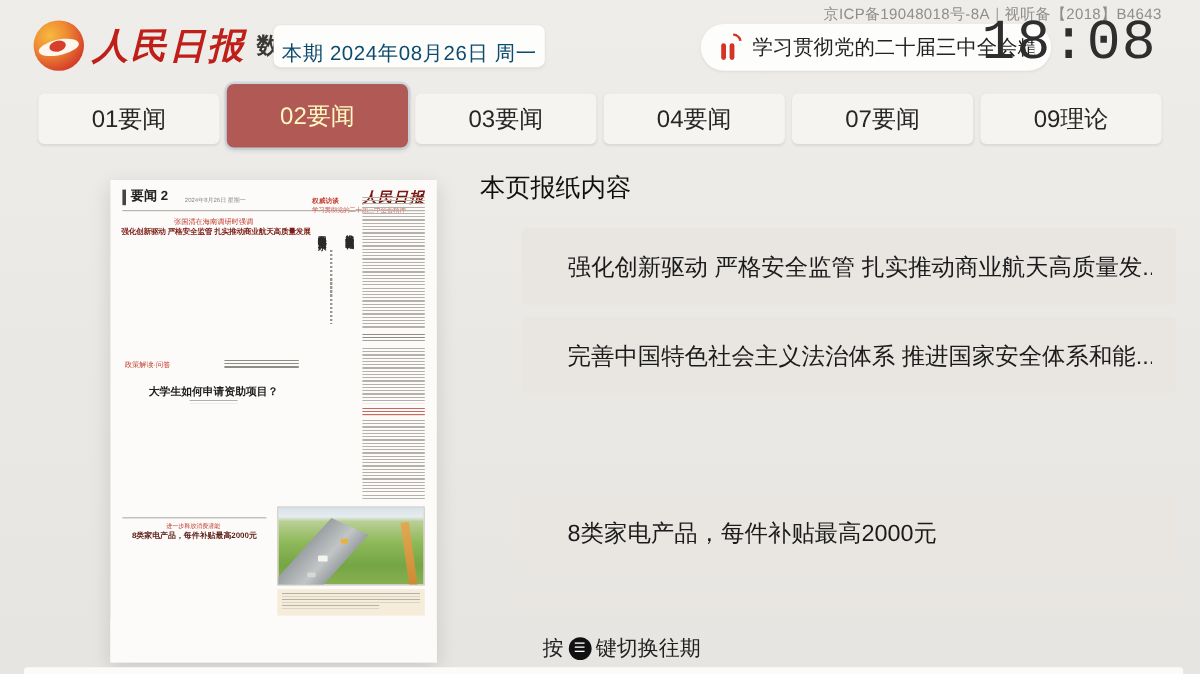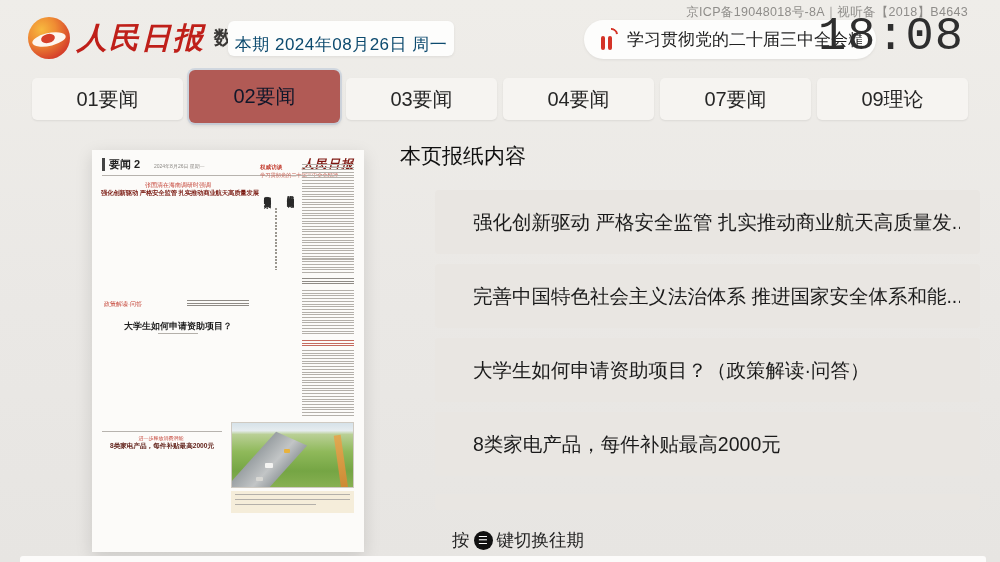--- a/index.html
+++ b/index.html
@@ -34,21 +34,21 @@
     border-top-color:#d43327;border-radius:50%;transform:rotate(40deg);}
   .ticker-text{font-size:17px;color:#222;font-weight:500;white-space:nowrap;overflow:hidden;}
 
   .clock{position:absolute;right:36px;top:10px;font-family:Liberation Mono, monospace;
     font-size:47px;color:#2e2e2e;letter-spacing:1px;}
 
   
   .tabs{position:absolute;left:32px;right:32px;top:70px;display:flex;gap:6px;align-items:flex-start;}
   .tab{flex:1;height:42px;margin-top:8px;background:#f6f4f1;border-radius:5px;display:flex;align-items:center;
     justify-content:center;font-size:20px;color:#262626;box-shadow:0 1px 2px rgba(0,0,0,.08);cursor:pointer;}
-  .tab.selected{height:53px;margin-top:0;background:#b15a55;color:#0f172a;border-radius:6px;
+  .tab.selected{height:53px;margin-top:0;background:#b15a55;color:#fef9c3;border-radius:6px;
     box-shadow:0 0 0 2px rgba(185,198,216,.55),0 2px 4px rgba(0,0,0,.15);}
 
   
   .section-title{position:absolute;left:400px;top:142px;font-size:21px;font-weight:500;color:#101010;}
   .article{position:absolute;left:435px;width:545px;height:64px;background:#e9e6e2;border-radius:4px;
     display:flex;align-items:center;padding:0 20px 0 38px;box-sizing:border-box;cursor:pointer;}
   .article span{font-size:19.5px;color:#1b1b1b;white-space:nowrap;overflow:hidden;}
   .article.partial{height:16px;}
 
   .hint{position:absolute;left:452px;top:528px;display:flex;align-items:center;font-size:17.5px;color:#1f1f1f;}
@@ -228,23 +228,20 @@
   </div>
 
   <div class="section-title">本页报纸内容</div>
 
   <div class="article" style="top:190px;">
     <span>强化创新驱动 严格安全监管 扎实推动商业航天高质量发...</span>
   </div>
   <div class="article" style="top:264px;">
     <span>完善中国特色社会主义法治体系 推进国家安全体系和能...</span>
   </div>
-  <div class="article" style="top:338px;">
-    <span>大学生如何申请资助项目？（政策解读·问答）</span>
-  </div>
   <div class="article" style="top:412px;">
     <span>8类家电产品，每件补贴最高2000元</span>
   </div>
   <div class="article partial" style="top:494px;"></div>
 
   <div class="hint">
     <span>按</span>
     <span class="menu-key">☰</span>
     <span>键切换往期</span>
   </div>

